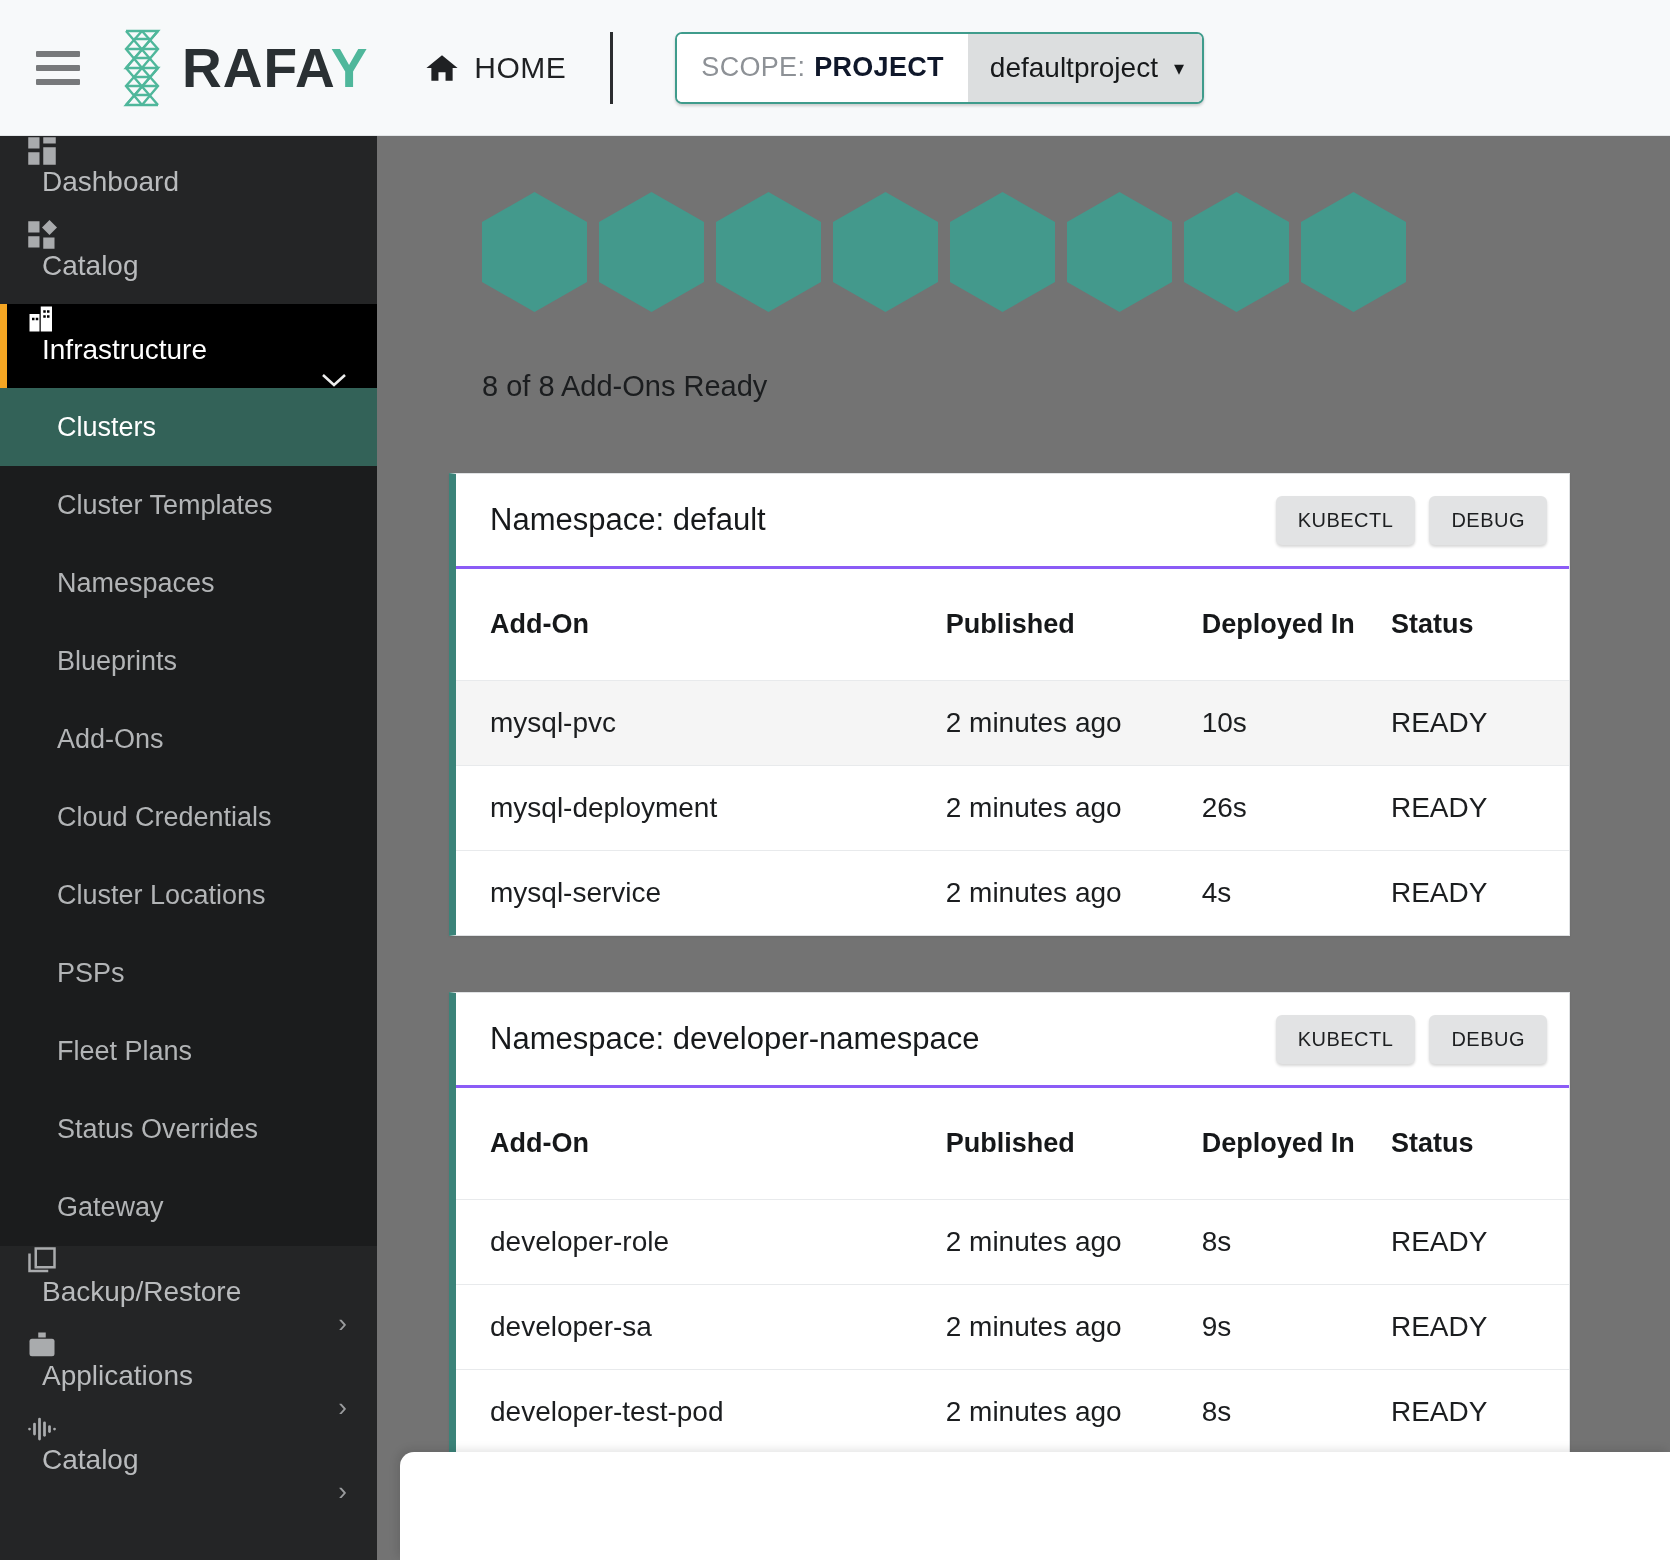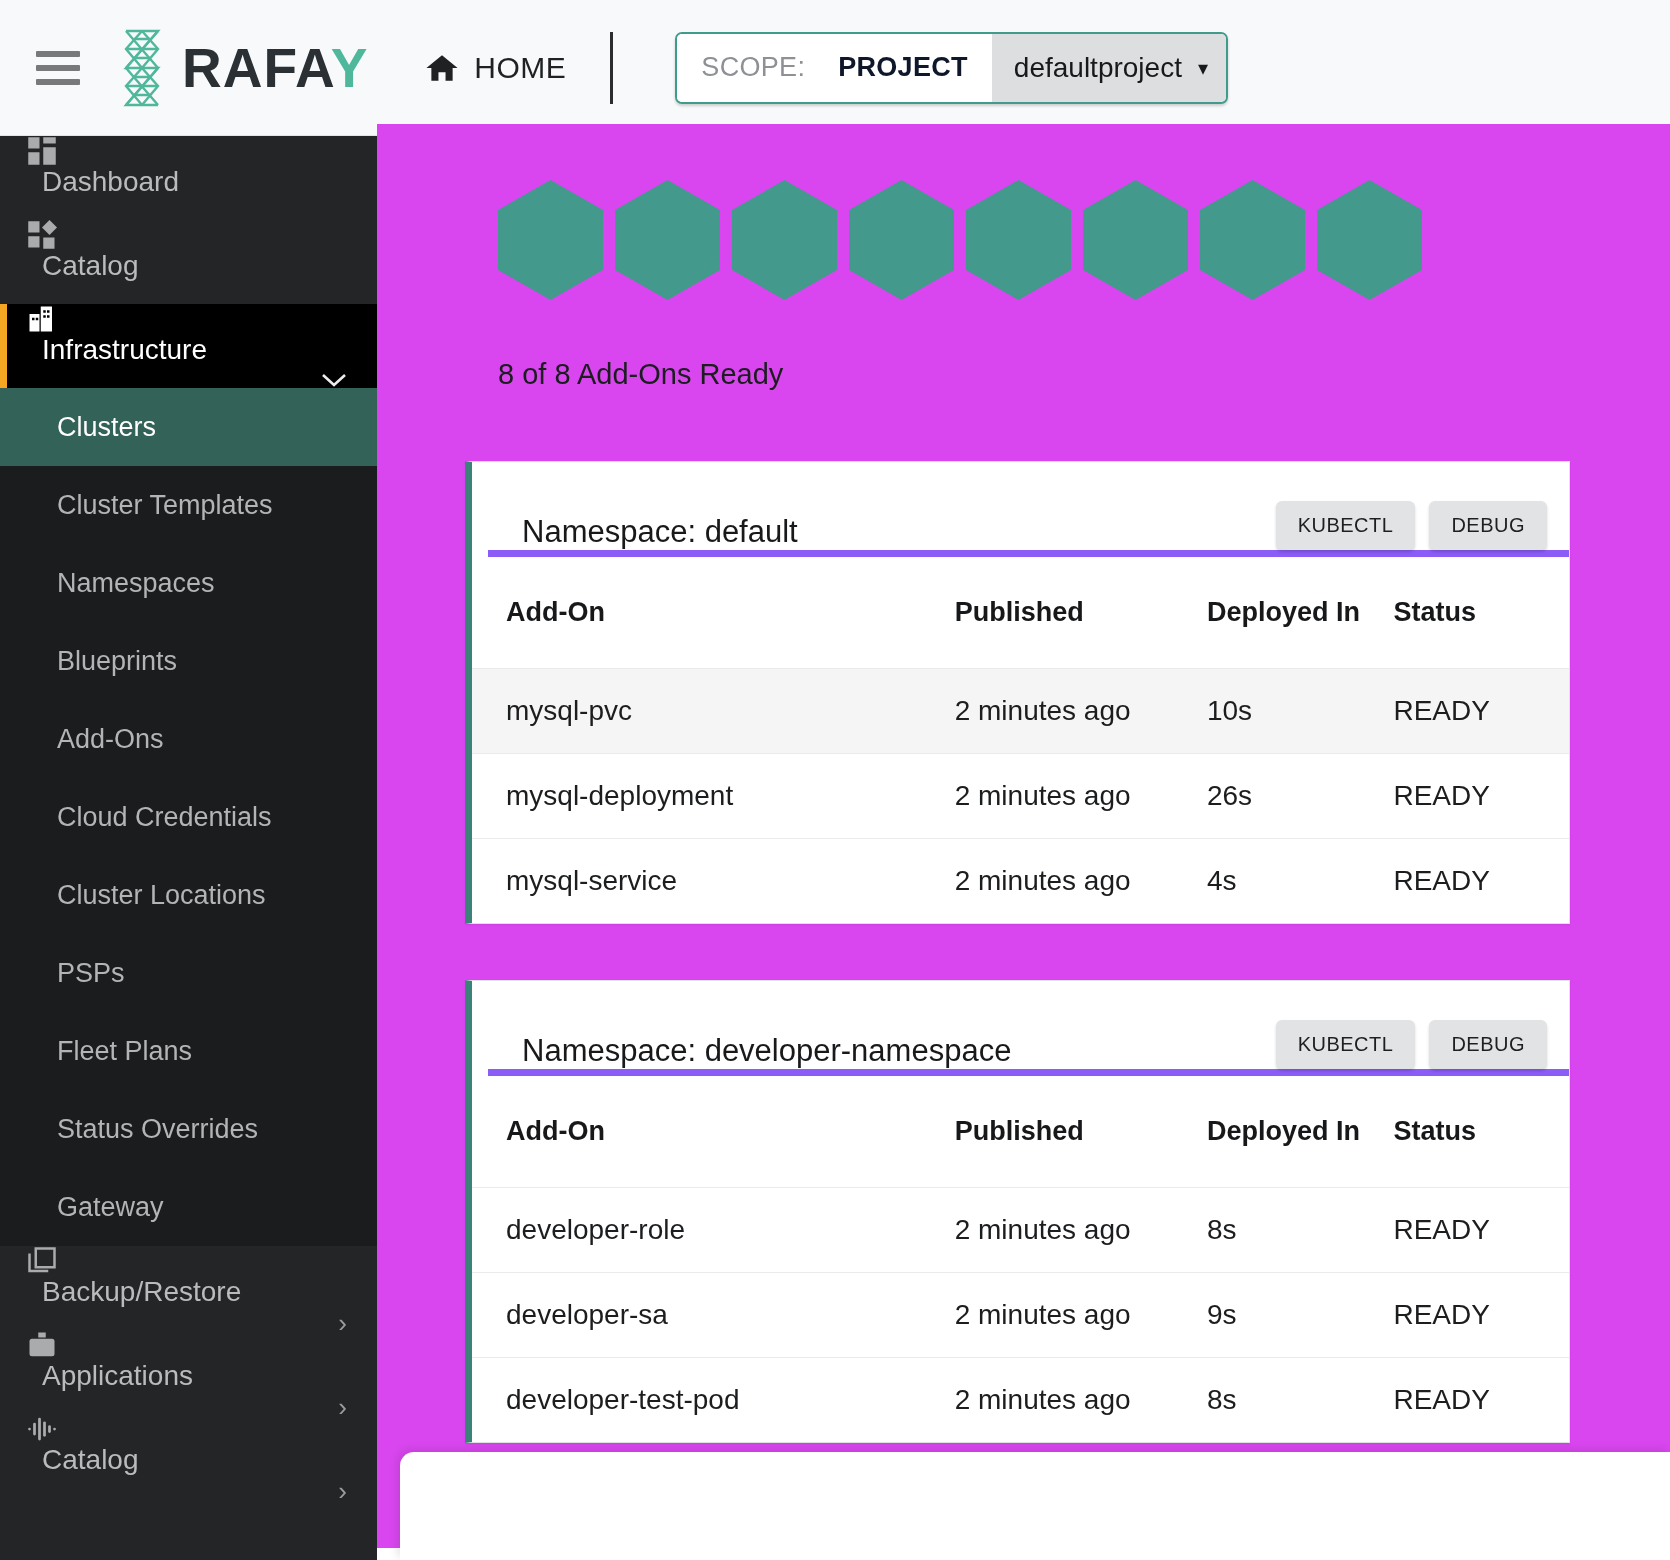--- a/index.html
+++ b/index.html
@@ -48,21 +48,21 @@
   }
 
   .scope-box {
     margin-left: 62px; display: flex; align-items: stretch;
     border: 2px solid #3f9c8c; border-radius: 7px; overflow: hidden;
     height: 72px; box-shadow: 0 2px 3px rgba(0,0,0,.18);
     cursor: pointer; background:#fff;
   }
   .scope-left {
     background: #ffffff; display: flex; align-items: center;
-    padding: 0 24px; font-size: 27px; letter-spacing: .3px; gap: 24px;
+    padding: 0 24px; font-size: 27px; letter-spacing: .3px;
   }
   .scope-left .k { color: #8d9196; font-weight: normal; }
   .scope-left .v { color: #0f172a; font-weight: bold; margin-left: 9px; }
   .scope-right {
     background: #dcdedf; display: flex; align-items: center;
     padding: 0 18px 0 22px; font-size: 28px; color: #17191b; font-weight: normal;
   }
   .caret { margin-left: 16px; font-size: 20px; color:#17191b; }
 
   
@@ -94,23 +94,23 @@
   .sub-item {
     height: 78px; display: flex; align-items: center;
     padding-left: 57px; font-size: 27px; color: #b2b4b6; cursor: pointer;
   }
   .sub-item.selected { background: #336258; color:#ffffff; }
 
   .nav-sep-group { background:#242526; }
 
   
   .main {
-    position: absolute; top: 124px; left: 377px;
+    position: absolute; top: 136px; left: 377px;
     width: 1293px; height: 1424px;
-    background: #d946ef; overflow: hidden; padding-left: 16px;
+    background: #737373; overflow: hidden;
   }
   .main-inner { padding: 0 0 0 0; position: relative; }
 
   .hex-row {
     display: flex; gap: 12px; padding: 56px 0 0 105px;
   }
   .hex {
     width: 105px; height: 120px;
     background: #43998c;
     clip-path: polygon(50% 0%, 100% 25%, 100% 75%, 50% 100%, 0% 75%, 0% 25%);
@@ -120,22 +120,22 @@
   }
 
   .card {
     margin: 0 100px 0 72px;
     background: #ffffff;
     border: 1px solid #e0e2e4;
     border-left: 7px solid #3b8379;
     box-shadow: 0 1px 2px rgba(0,0,0,.07);
   }
   .card-head {
-    height: 95px; display:flex; align-items:flex-end;
-    padding: 0 22px 0 34px; border-bottom:7px solid #8b5cf6;margin-left:16px;
+    height: 95px; display:flex; align-items:center;
+    padding: 0 22px 0 34px; border-bottom:3px solid #8b5cf6;
   }
   .card-title { font-size: 31px; color: #17191b; }
   .head-btns { margin-left:auto; display:flex; gap: 14px; }
   .btn {
     background: #e2e3e4; color:#1d1f21; border:none;
     border-radius: 6px; padding: 13px 22px;
     font-size: 20px; letter-spacing: .5px; cursor: pointer;
     box-shadow: 0 2px 3px rgba(0,0,0,.16);
     font-family: "Liberation Sans", sans-serif;
   }

